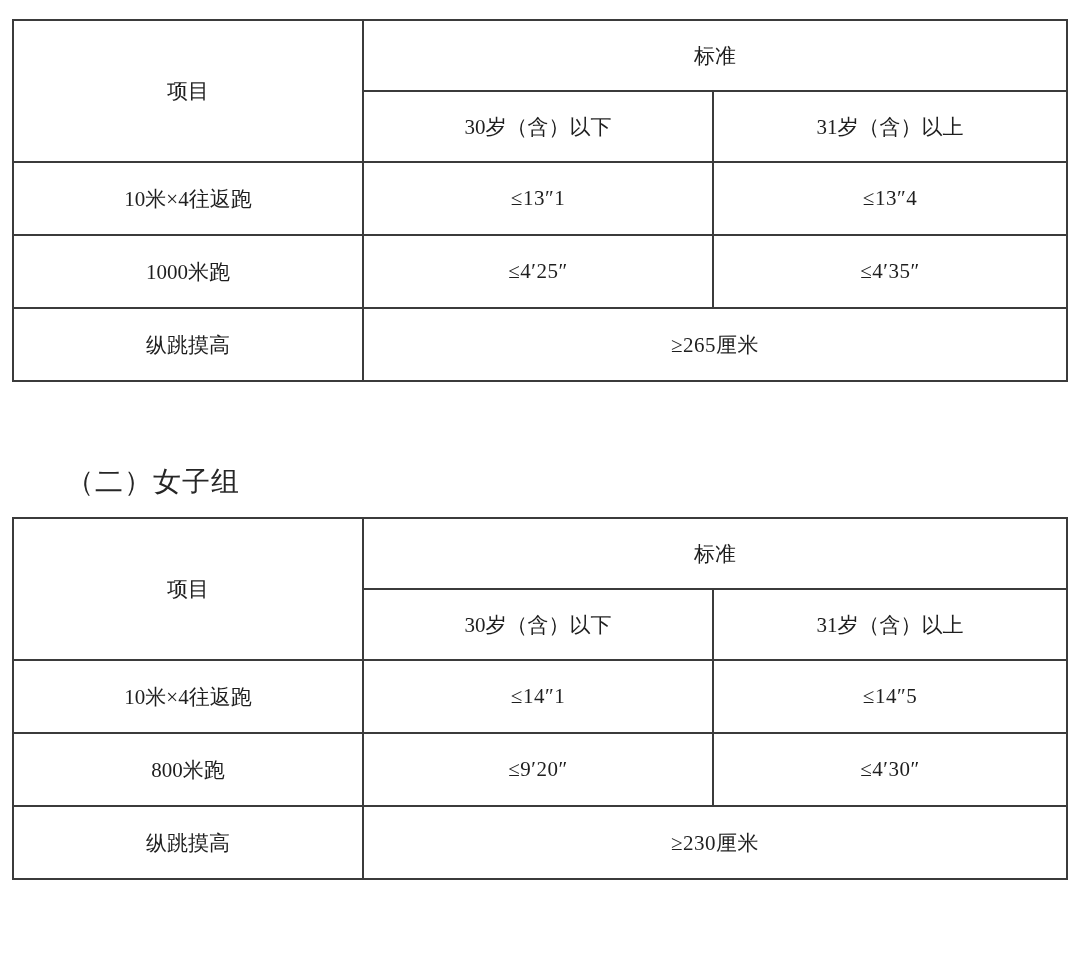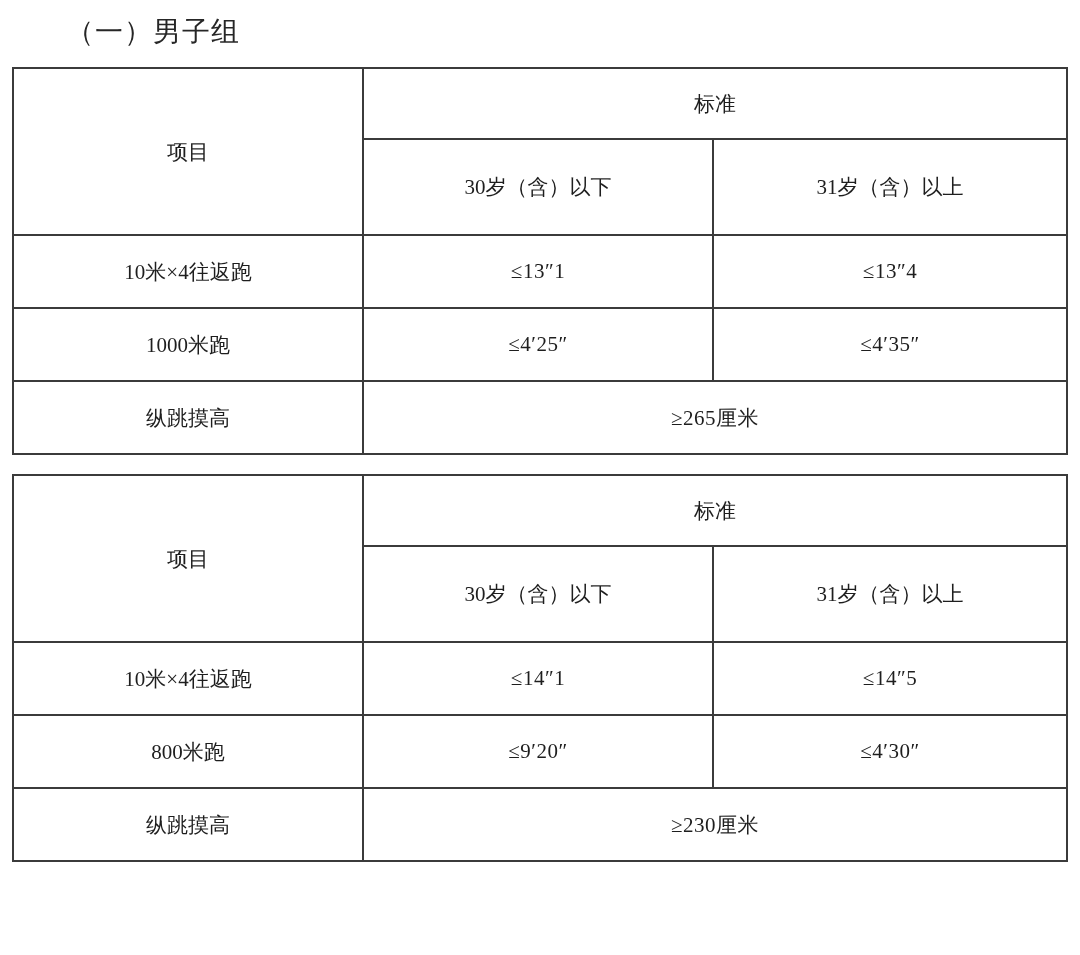--- a/index.html
+++ b/index.html
@@ -38,30 +38,29 @@
     text-align: center;
     vertical-align: middle;
     font-size: 21px;
     color: #1e1e1e;
     padding: 0;
   }
   .col-item { width: 350px; }
   .col-a { width: 350px; }
   .col-b { width: 354px; }
   tr.h1 { height: 71px; }
-  tr.h2 { height: 96px; }
+  tr.h2 { height: 71px; }
   tr.r  { height: 73px; }
   .value-cell { font-size: 26px; letter-spacing: 0.5px; }
 </style>
 </head>
 <body>
 
 <div class="page">
 
-  <div class="section-title title-men">（一）男子组</div>
 
   <table class="standards">
     <colgroup>
       <col class="col-item">
         <col class="col-a">
         <col class="col-b">
     </colgroup>
     <tbody>
       <tr class="h1">
         <td rowspan="2">项目</td>
@@ -81,20 +80,21 @@
         <td class="value-cell">≤4′25″</td>
         <td class="value-cell">≤4′35″</td>
       </tr>
       <tr class="r">
         <td>纵跳摸高</td>
         <td class="value-cell" colspan="2">≥265厘米</td>
       </tr>
     </tbody>
   </table>
 
+  <div class="section-title title-women">（二）女子组</div>
 
   <table class="standards">
     <colgroup>
       <col class="col-item">
         <col class="col-a">
         <col class="col-b">
     </colgroup>
     <tbody>
       <tr class="h1">
         <td rowspan="2">项目</td>

